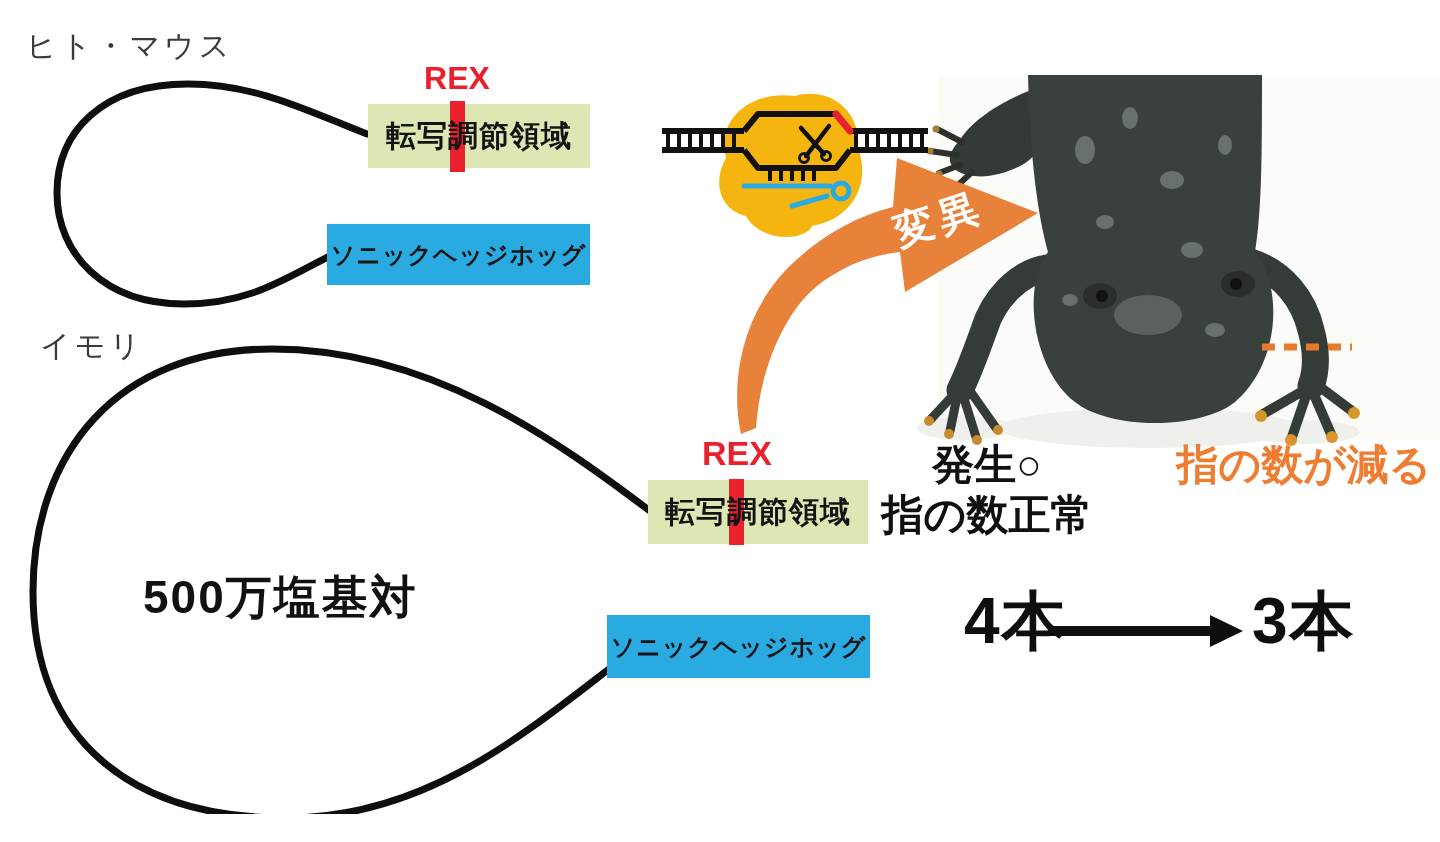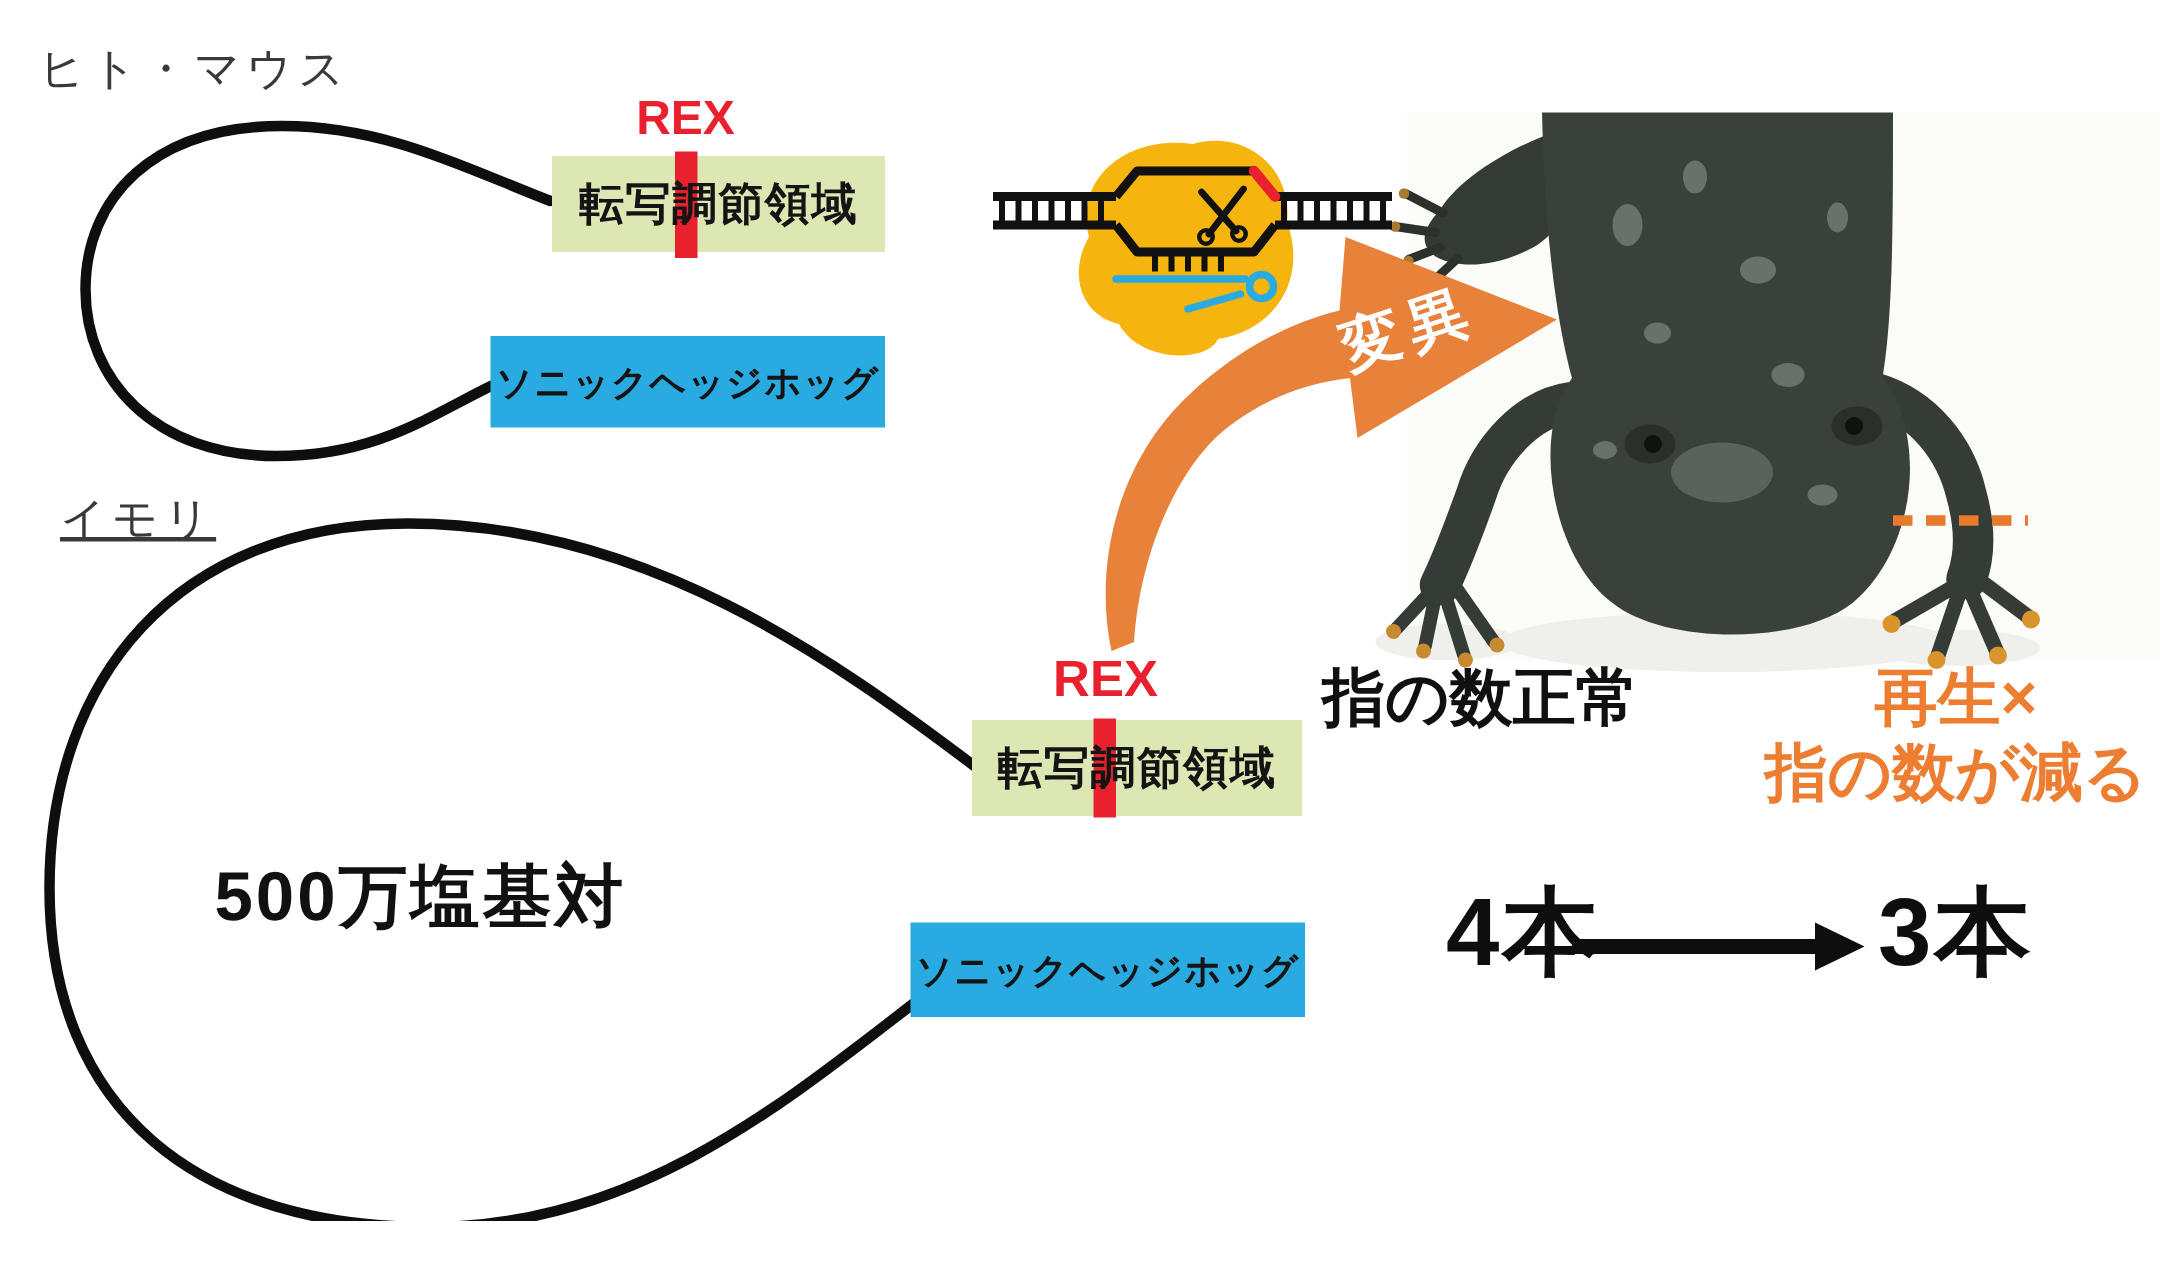--- a/index.html
+++ b/index.html
@@ -129,38 +129,38 @@
 
   <div class="abs rex" style="left:409px;top:60px;width:96px;font-size:32px;">REX</div>
   <div class="abs gene-box enhancer" style="left:368px;top:104px;width:222px;height:64px;">
     <div class="bar" style="left:82px;top:-3px;width:15px;height:71px;"></div>
     <span class="txt" style="font-size:30px;letter-spacing:1px;">転写調節領域</span>
   </div>
   <div class="abs gene-box shh" style="left:327px;top:224px;width:263px;height:61px;">
     <span class="txt" style="font-size:24px;letter-spacing:1px;">ソニックヘッジホッグ</span>
   </div>
 
-  <div class="abs species-label" style="left:40px;top:326px;text-decoration:underline;">イモリ</div>
+  <div class="abs species-label" style="left:40px;top:326px;">イモリ</div>
   <div class="abs bp-label big" style="left:143px;top:546px;">500万塩基対</div>
 
   <div class="abs rex" style="left:689px;top:434px;width:96px;font-size:34px;">REX</div>
   <div class="abs gene-box enhancer" style="left:648px;top:480px;width:220px;height:64px;">
     <div class="bar" style="left:81px;top:-1px;width:15px;height:66px;"></div>
     <span class="txt" style="font-size:30px;letter-spacing:1px;">転写調節領域</span>
   </div>
   <div class="abs gene-box shh" style="left:607px;top:615px;width:263px;height:63px;">
     <span class="txt" style="font-size:24px;letter-spacing:1px;">ソニックヘッジホッグ</span>
   </div>
 
   <div class="abs mutation-label" style="left:893px;top:192px;">変異</div>
 
   <div class="abs result dev" style="left:872px;top:440px;width:230px;">
+    <div class="l1">発生○</div>
     <div class="l2">指の数正常</div>
   </div>
   <div class="abs result regen" style="left:1172px;top:440px;width:264px;">
-    <div class="l1">再生×</div>
     <div class="l2">指の数が減る</div>
   </div>
 
   <div class="abs digit" style="left:928px;top:578px;margin-left:36px;">4本</div>
   <div class="abs digit" style="left:1252px;top:578px;">3本</div>
 
 </div>
 
 </body></html>

